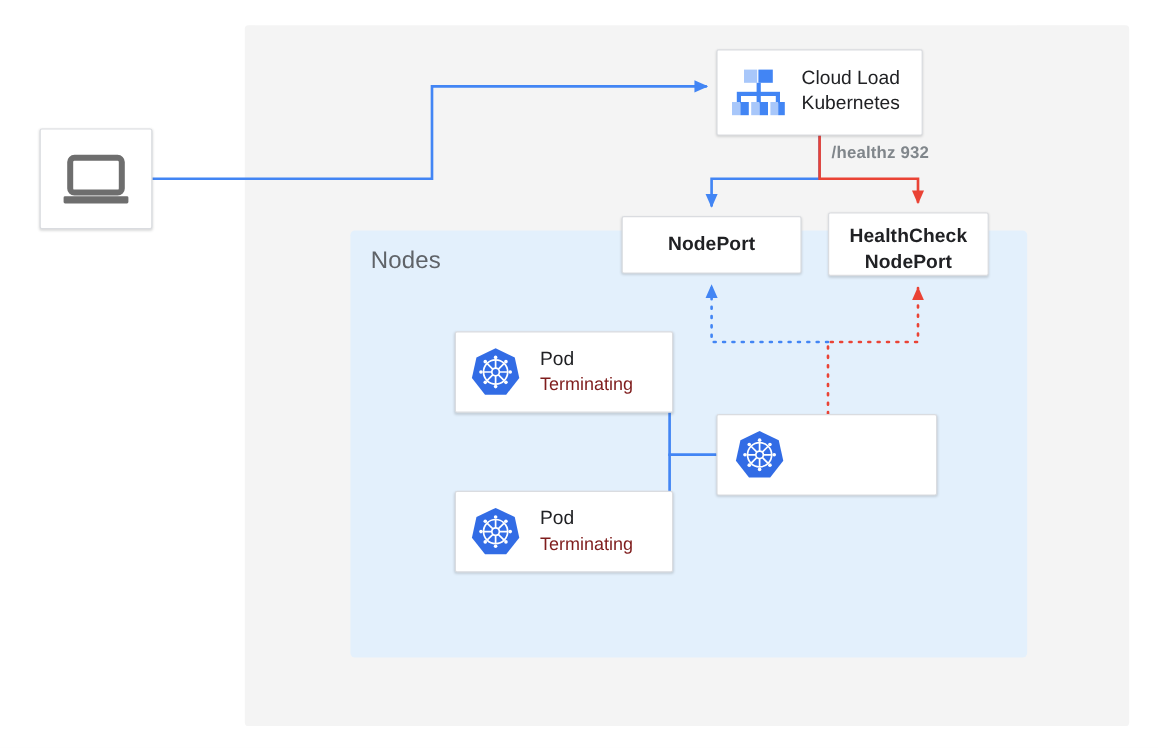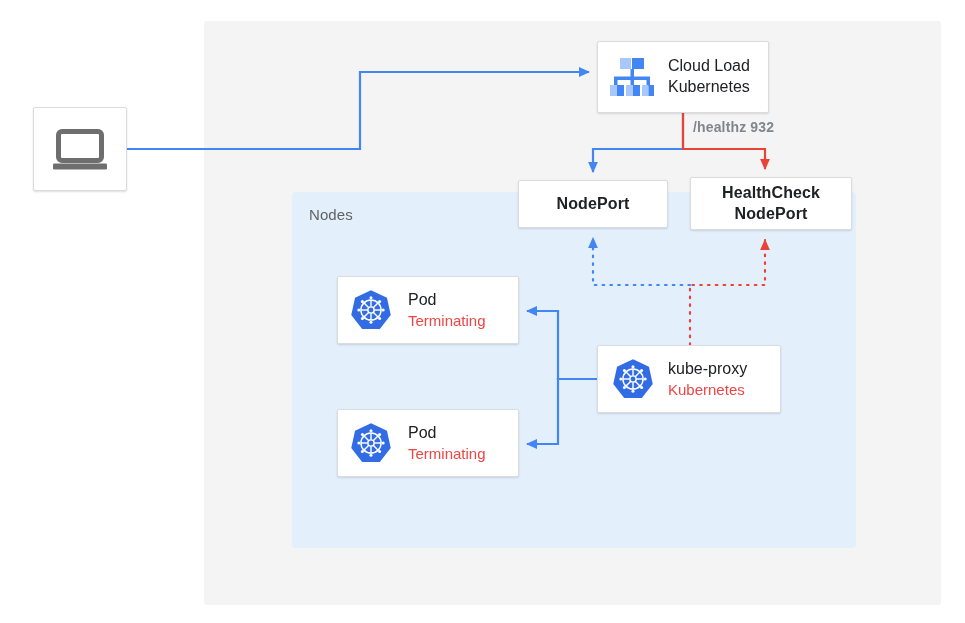--- a/index.html
+++ b/index.html
@@ -20,42 +20,42 @@
   }
   .panel-blue {
     position: absolute;
     left: 292px; top: 192px; width: 564px; height: 356px;
     background: #e3f0fc;
     border-radius: 4px;
   }
   .nodes-label {
     position: absolute;
     left: 309px; top: 206px;
-    font-size: 15px; color: #5f6368;
+    font-size: 20px; color: #5f6368;
     letter-spacing: .1px;
   }
 
   
   .box {
     position: absolute;
     background: #ffffff;
     border: 1px solid #dadce0;
     border-radius: 2px;
     box-shadow: 0 1px 2px rgba(60,64,67,.18);
     display: flex;
     align-items: center;
   }
   .box-centered { justify-content: center; text-align: center; }
 
   .lbl-strong {
     font-size: 16px; font-weight: bold; color: #202124;
     line-height: 1.28; letter-spacing: .1px;
   }
   .lbl-title { font-size: 16px; color: #202124; line-height: 1.3; }
-  .lbl-sub   { font-size: 15px; color: #ef4444; line-height: 1.3; }
+  .lbl-sub   { font-size: 15px; color: #7f1d1d; line-height: 1.3; }
 
   .icon-slot {
     flex: 0 0 auto;
     display: flex; align-items: center; justify-content: center;
   }
   .text-slot { display: flex; flex-direction: column; justify-content: center; }
 
   
   #client-box {
     left: 33px; top: 107px; width: 94px; height: 84px;
@@ -64,24 +64,24 @@
 
   
   #clb-box {
     left: 597px; top: 41px; width: 172px; height: 72px;
     padding-left: 11px;
   }
   #clb-box .text-slot { margin-left: 13px; }
 
   
   #nodeport-box { left: 518px; top: 180px; width: 150px; height: 48px; }
-  #hc-nodeport-box { left: 690px; top: 177px; width: 162px; height: 53px; }
-
-  
-  .pod-box { width: 182px; height: 68px; padding-left: 12px; }
+  #hc-nodeport-box { left: 690px; top: 177px; width: 134px; height: 53px; align-items: flex-end; }
+
+  
+  .pod-box { width: 182px; height: 68px; padding-left: 12px; margin-left: 42px; }
   #pod1-box { left: 337px; top: 276px; }
   #pod2-box { left: 337px; top: 409px; }
   .pod-box .text-slot { margin-left: 16px; }
 
   
   #kubeproxy-box {
     left: 597px; top: 345px; width: 184px; height: 68px;
     padding-left: 14px;
   }
   #kubeproxy-box .text-slot { margin-left: 14px; }
@@ -272,19 +272,15 @@
           <circle cx="50" cy="79" r="3.6"></circle>
           <circle cx="21" cy="50" r="3.6"></circle>
           <circle cx="79" cy="50" r="3.6"></circle>
           <circle cx="29.5" cy="29.5" r="3.6"></circle>
           <circle cx="70.5" cy="70.5" r="3.6"></circle>
           <circle cx="70.5" cy="29.5" r="3.6"></circle>
           <circle cx="29.5" cy="70.5" r="3.6"></circle>
         </g>
       </svg>
     </span>
-    <span class="text-slot">
-      <span class="lbl-title">kube-proxy</span>
-      <span class="lbl-sub">Kubernetes</span>
-    </span>
   </div>
 
 </div>
 
 </body></html>

